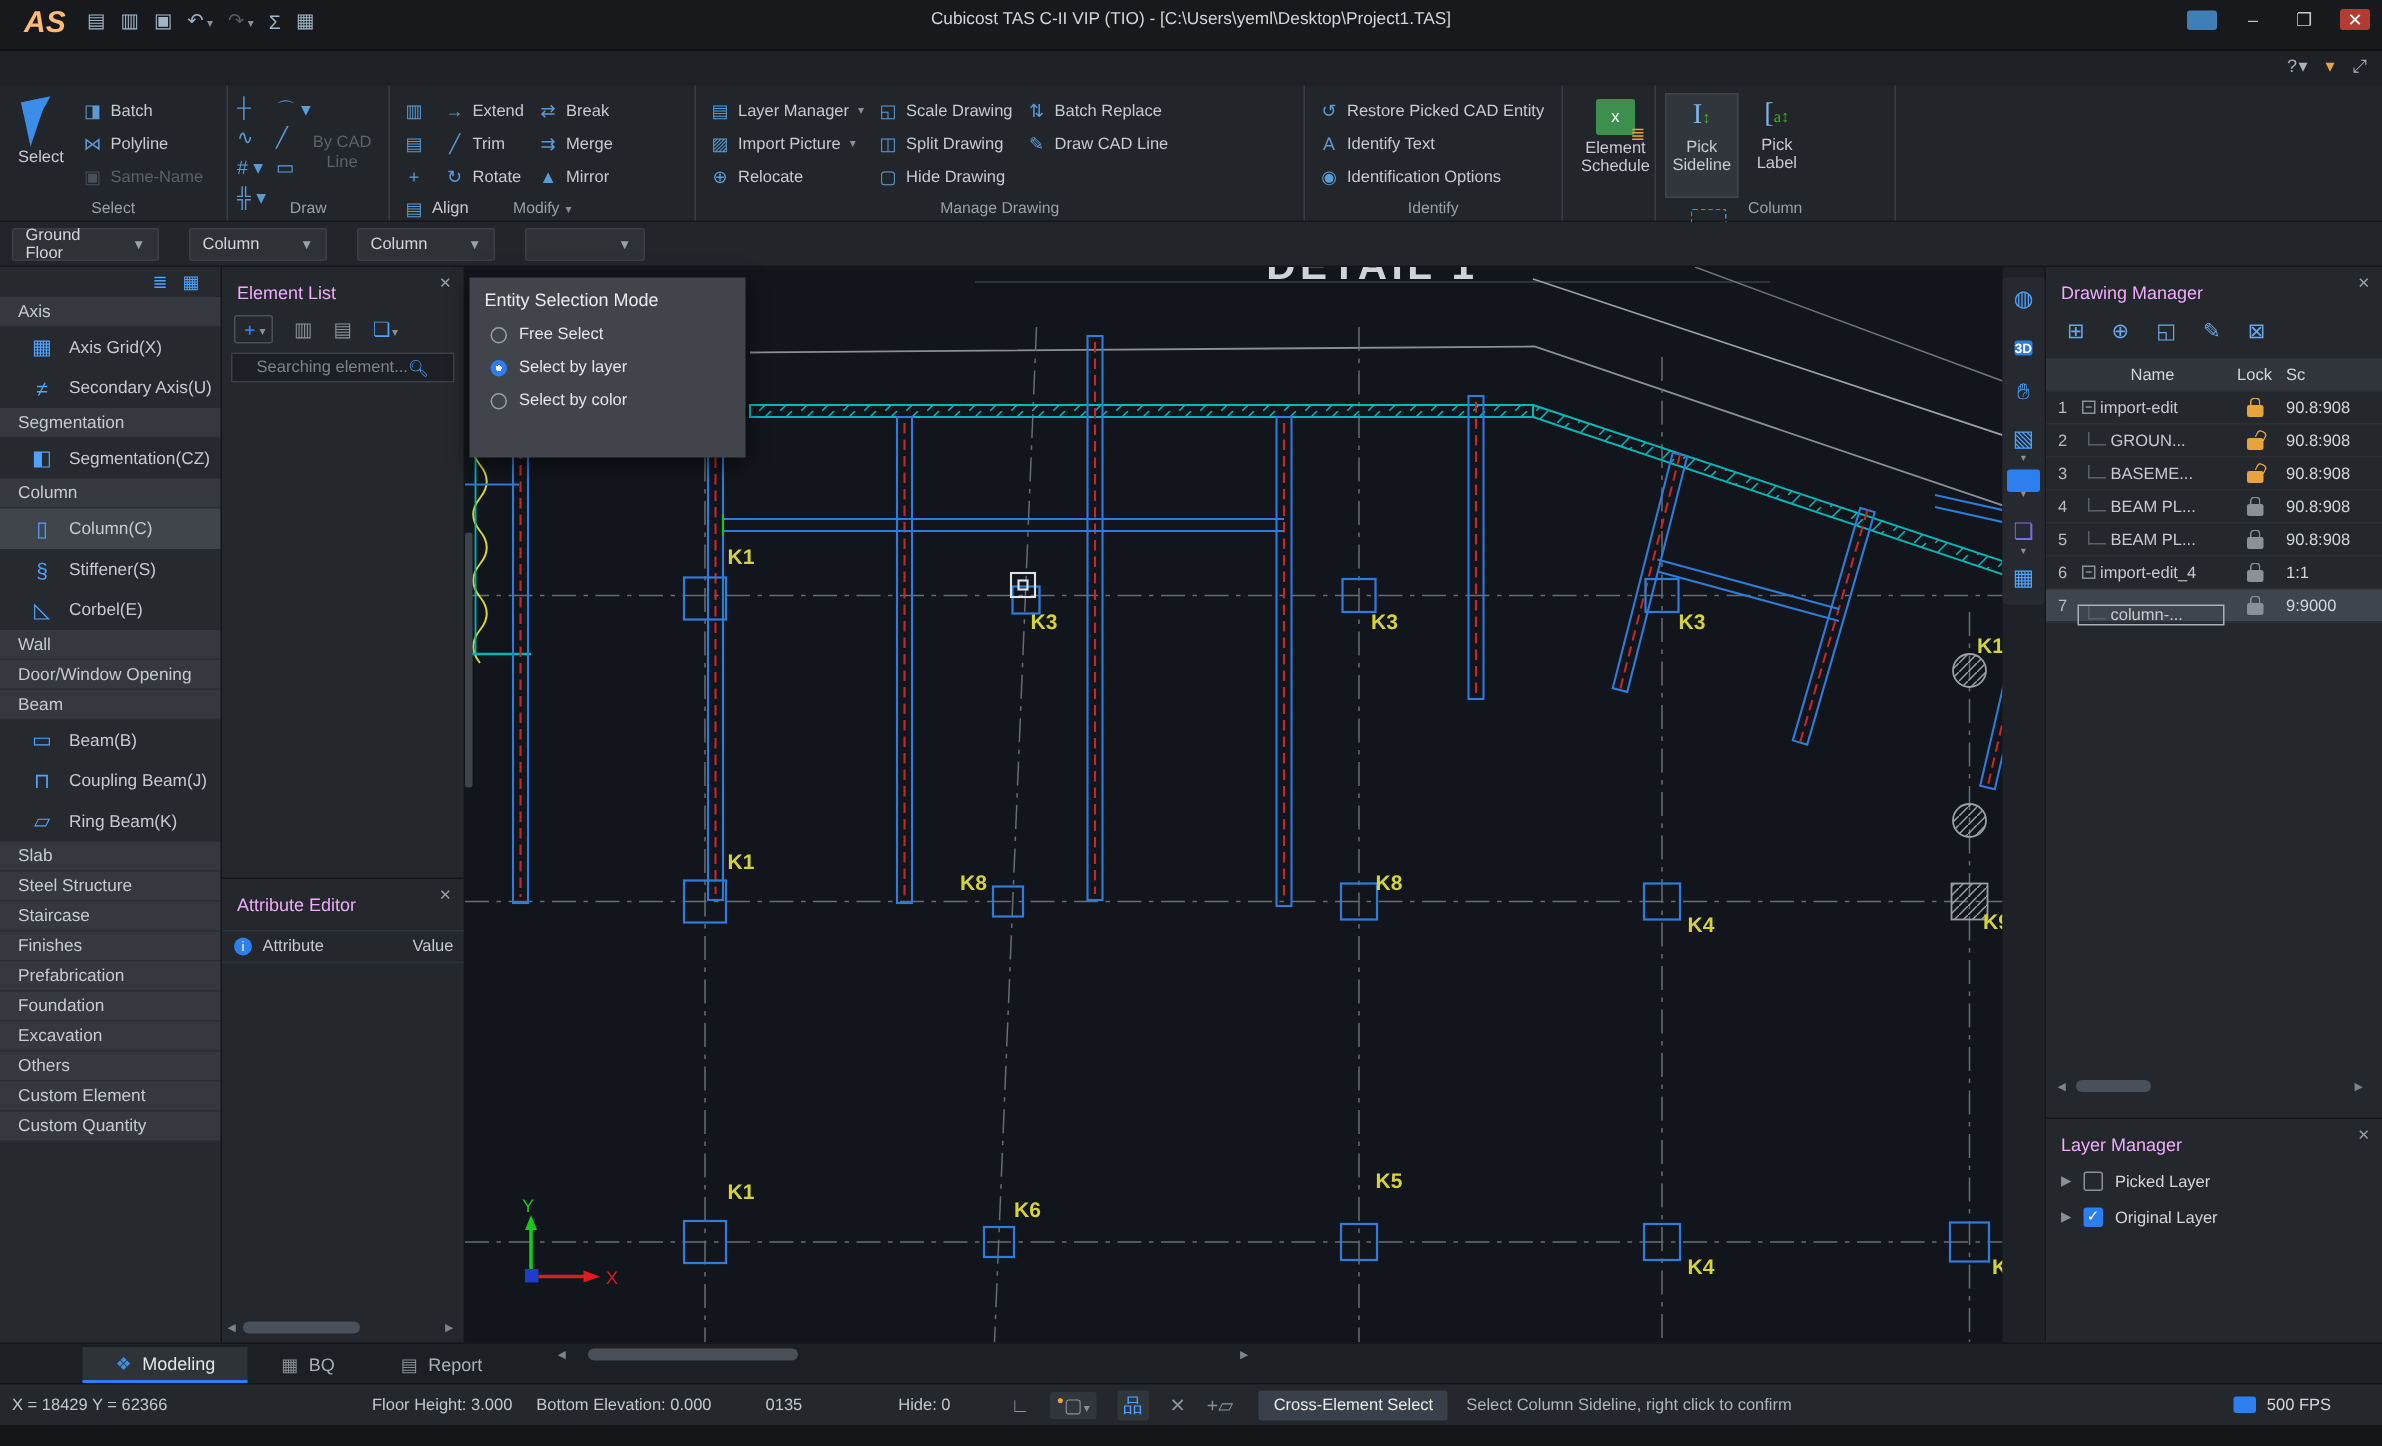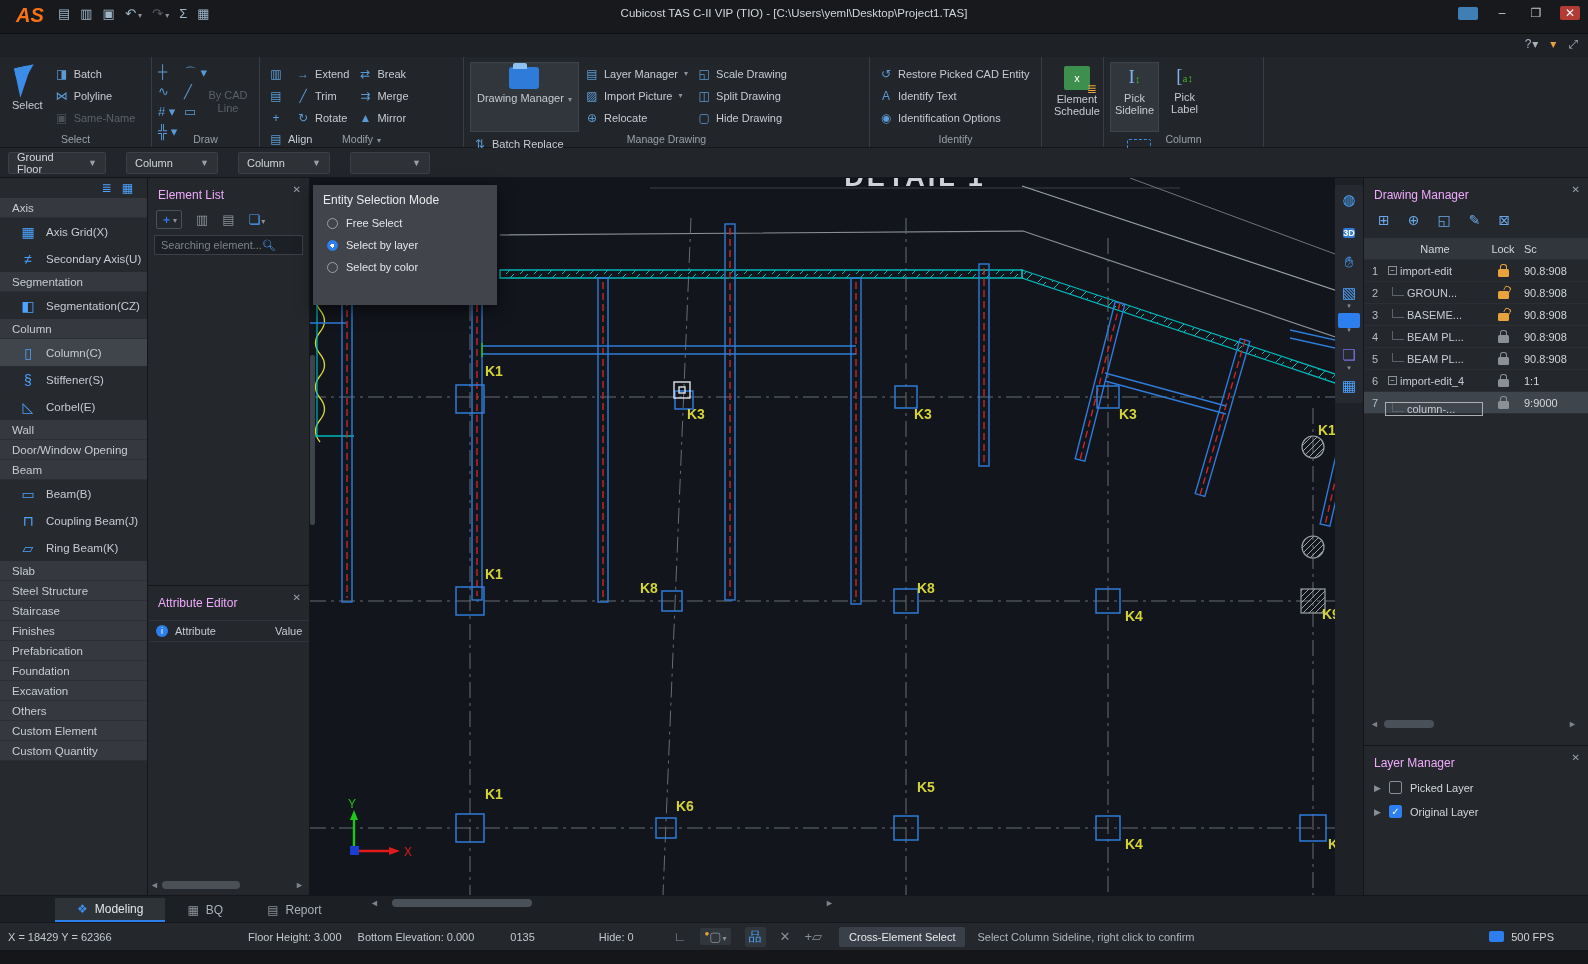--- a/index.html
+++ b/index.html
@@ -2,21 +2,21 @@
 <html><head>
 <meta charset="utf-8">
 <style>
   * { margin:0; padding:0; box-sizing:border-box; }
   html,body { background:#000; }
   body { font-family:"Liberation Sans","DejaVu Sans",sans-serif; }
   .app { position:relative; width:1588px; height:964px; background:#1e2126; overflow:hidden; color:#c7cbd1; font-size:11px; }
 
   
   .titlebar { position:absolute; left:0; top:0; width:100%; height:34px; background:#17191d; border-bottom:1px solid #0d0e10; }
-  .logo { position:absolute; left:16px; top:4px; width:30px; height:38px; color:#f97316; font-weight:bold; font-size:20px; font-style:italic; z-index:5; }
+  .logo { position:absolute; left:16px; top:4px; width:30px; height:38px; color:#fdba74; font-weight:bold; font-size:20px; font-style:italic; z-index:5; }
   .qa { position:absolute; left:58px; top:6px; display:flex; gap:10px; align-items:center; }
   .qa-ic { color:#9fb6c8; font-size:13px; cursor:default; }
   .qa-ic .crt { font-size:8px; color:#8a9096; }
   .qa-ic.dis { color:#565c63; }
   .win-title { position:absolute; left:0; right:0; top:7px; text-align:center; color:#d2d6da; font-size:11.5px; }
   .win-ctl { position:absolute; right:8px; top:6px; display:flex; gap:14px; align-items:center; }
   .chat-ic { width:20px; height:13px; background:#3f7fb5; border-radius:2px; position:relative; }
   .chat-ic:after { content:""; position:absolute; left:3px; bottom:-4px; border:4px solid transparent; border-top-color:#3f7fb5; }
   .wbtn { color:#c3c8cd; font-size:12px; width:20px; text-align:center; }
   .wbtn.close { background:#b23b34; color:#fff; border-radius:2px; }
@@ -67,21 +67,21 @@
   .side-icon { color:#4da3ff; width:16px; font-size:14px; text-align:center; }
 
   
   .lpanel { position:absolute; left:148px; top:178px; width:162px; bottom:69px; background:#24282d; border-right:1px solid #14161a; }
   .pnl-title { color:#f0abfc; font-size:12px; padding:10px 0 0 10px; }
   .pnl-x { position:absolute; right:8px; top:6px; color:#9aa0a6; font-size:10px; }
   .el-tools { display:flex; align-items:center; gap:14px; padding:8px 0 6px 8px; }
   .plusbtn { border:1px solid #4a5058; border-radius:2px; padding:1px 4px; color:#2d7ff0; font-weight:bold; }
   .tool-ic { color:#8a9096; font-size:13px; }
   .tool-ic.blue { color:#4da3ff; }
-  .search { margin:0 6px; height:20px; background:#1c1f23; border:1px solid #3c4046; display:flex; align-items:center; justify-content:flex-start; padding:0 6px; color:#7d838a; }
+  .search { margin:0 6px; height:20px; background:#1c1f23; border:1px solid #3c4046; display:flex; align-items:center; justify-content:center; padding:0 6px; color:#7d838a; }
   .search .mag { color:#4da3ff; font-size:11px; }
   .attr-ed { position:absolute; left:0; top:407px; right:0; bottom:0; border-top:1px solid #14161a; }
   .attr-head { display:flex; margin-top:10px; border-top:1px solid #2f343a; border-bottom:1px solid #2f343a; height:22px; align-items:center; padding-left:8px; gap:7px; }
   .info-ic { width:12px; height:12px; border-radius:50%; background:#2d7ff0; color:#fff; font-size:9px; text-align:center; line-height:12px; }
   .attr-val { margin-left:auto; padding-right:2px; width:34px; overflow:hidden; white-space:nowrap; }
   .hscroll { position:absolute; height:12px; background:#24282d; display:flex; align-items:center; }
   .hscroll .arw { color:#7d838a; font-size:9px; width:10px; }
   .hscroll .track { flex:1; position:relative; height:8px; }
   .hscroll .thumb { position:absolute; top:0; height:8px; background:#4a5058; border-radius:4px; }
 
@@ -268,24 +268,20 @@
             <span>Split</span>
           </div>
           <div class="rb-item dis">
             <span class="gi">▭</span>
             <span>Enclose</span>
           </div>
         </div>
       <div class="rgroup-label"><span>Modify</span> <span class="crt2">▾</span></div>
     </div>
     <div class="rgroup" style="width:406px;">
-      <div class="bigbtn active">
-        <span class="folder-ic"></span>
-        <span><span>Drawing Manager</span> <span class="crt2">▾</span></span>
-      </div>
       <div class="rcol" id="mngCol0">
           <div class="rb-item">
             <span class="gi">▤</span>
             <span>Layer Manager</span>
             <span class="crt2">▾</span>
           </div>
           <div class="rb-item">
             <span class="gi">▨</span>
             <span>Import Picture</span>
             <span class="crt2">▾</span>

